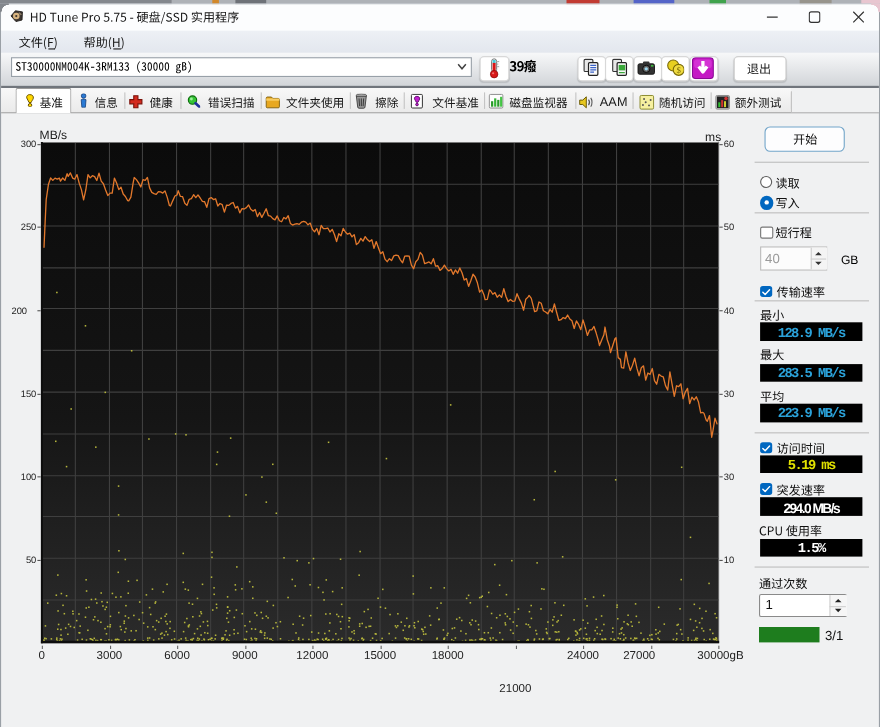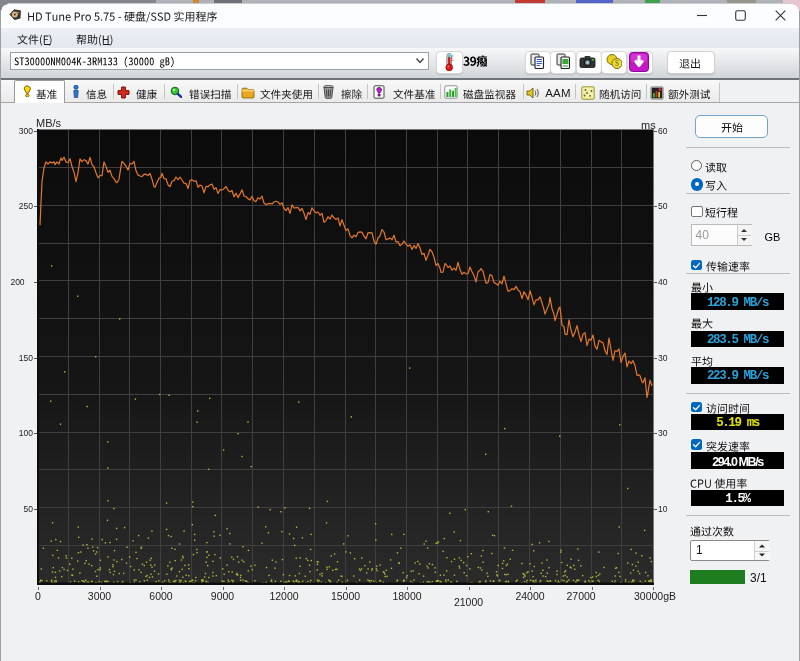--- a/index.html
+++ b/index.html
@@ -999,21 +999,21 @@
 <div class="abs" style="left:136.0px;top:590px;width:50px;text-align:center;font-size:10.5px;color:#222">6000</div>
 <div class="abs" style="left:161.0px;top:586.5px;width:1px;height:3px;background:#666"></div>
 <div class="abs" style="left:197.5px;top:590px;width:50px;text-align:center;font-size:10.5px;color:#222">9000</div>
 <div class="abs" style="left:222.5px;top:586.5px;width:1px;height:3px;background:#666"></div>
 <div class="abs" style="left:259.0px;top:590px;width:50px;text-align:center;font-size:10.5px;color:#222">12000</div>
 <div class="abs" style="left:284.0px;top:586.5px;width:1px;height:3px;background:#666"></div>
 <div class="abs" style="left:320.5px;top:590px;width:50px;text-align:center;font-size:10.5px;color:#222">15000</div>
 <div class="abs" style="left:345.5px;top:586.5px;width:1px;height:3px;background:#666"></div>
 <div class="abs" style="left:382.0px;top:590px;width:50px;text-align:center;font-size:10.5px;color:#222">18000</div>
 <div class="abs" style="left:407.0px;top:586.5px;width:1px;height:3px;background:#666"></div>
-<div class="abs" style="left:443.5px;top:596px;width:50px;text-align:center;font-size:10.5px;color:#222">21000</div>
+<div class="abs" style="left:443.5px;top:620px;width:50px;text-align:center;font-size:10.5px;color:#222">21000</div>
 <div class="abs" style="left:468.5px;top:586.5px;width:1px;height:3px;background:#666"></div>
 <div class="abs" style="left:505.0px;top:590px;width:50px;text-align:center;font-size:10.5px;color:#222">24000</div>
 <div class="abs" style="left:530.0px;top:586.5px;width:1px;height:3px;background:#666"></div>
 <div class="abs" style="left:566.5px;top:590px;width:50px;text-align:left;font-size:10.5px;color:#222">27000</div>
 <div class="abs" style="left:591.5px;top:586.5px;width:1px;height:3px;background:#666"></div>
 <div class="abs" style="left:630px;top:590px;width:50px;text-align:center;font-size:10.5px;color:#222">30000gB</div>
 <div class="abs" style="left:653px;top:586.5px;width:1px;height:3px;background:#666"></div>
 <div class="abs" style="left:695px;top:114.5px;width:73px;height:23px;background:#fdfdfe;border:1.5px solid #72a5c9;border-radius:5px;box-sizing:border-box"></div>
 <div style="position:absolute;left:720.5px;top:120px;width:22.0px;height:12.1px"><svg width="22.0" height="12.1" viewBox="0 0 22.0 12.1">
       <path d="M7.1 1.9V5.1H4.1V4.6V1.9ZM0.6 5.1V5.9H3.2C3.0 7.4 2.5 8.9 0.6 10.0C0.8 10.1 1.1 10.4 1.3 10.6C3.3 9.3 3.9 7.6 4.0 5.9H7.1V10.6H8.0V5.9H10.4V5.1H8.0V1.9H10.1V1.2H1.0V1.9H3.2V4.6V5.1ZM16.1 6.1V10.6H16.8V10.1H20.2V10.5H21.0V6.1ZM16.8 9.3V6.8H20.2V9.3ZM15.7 5.2C16.0 5.1 16.5 5.0 20.6 4.7C20.7 5.0 20.9 5.3 21.0 5.5L21.7 5.1C21.3 4.3 20.5 3.0 19.8 2.0L19.1 2.4C19.5 2.8 19.9 3.4 20.2 4.0L16.7 4.2C17.4 3.2 18.2 1.9 18.8 0.7L17.9 0.4C17.3 1.8 16.4 3.3 16.1 3.7C15.9 4.1 15.7 4.4 15.4 4.4C15.5 4.6 15.7 5.0 15.7 5.2ZM13.2 3.5H14.5C14.3 4.9 14.1 6.1 13.7 7.0C13.3 6.7 13.0 6.4 12.6 6.2C12.8 5.4 13.0 4.4 13.2 3.5ZM11.7 6.5C12.3 6.8 12.8 7.3 13.4 7.8C12.9 8.8 12.2 9.5 11.4 9.9C11.6 10.0 11.8 10.3 11.9 10.5C12.8 10.0 13.5 9.3 14.0 8.3C14.4 8.7 14.8 9.1 15.0 9.4L15.5 8.8C15.2 8.4 14.8 8.0 14.3 7.6C14.8 6.3 15.1 4.8 15.3 2.8L14.8 2.7H14.7H13.4C13.5 1.9 13.6 1.2 13.7 0.5H13.0C12.9 1.2 12.8 1.9 12.6 2.7H11.5V3.5H12.5C12.2 4.6 12.0 5.7 11.7 6.5Z" fill="#111"></path>

